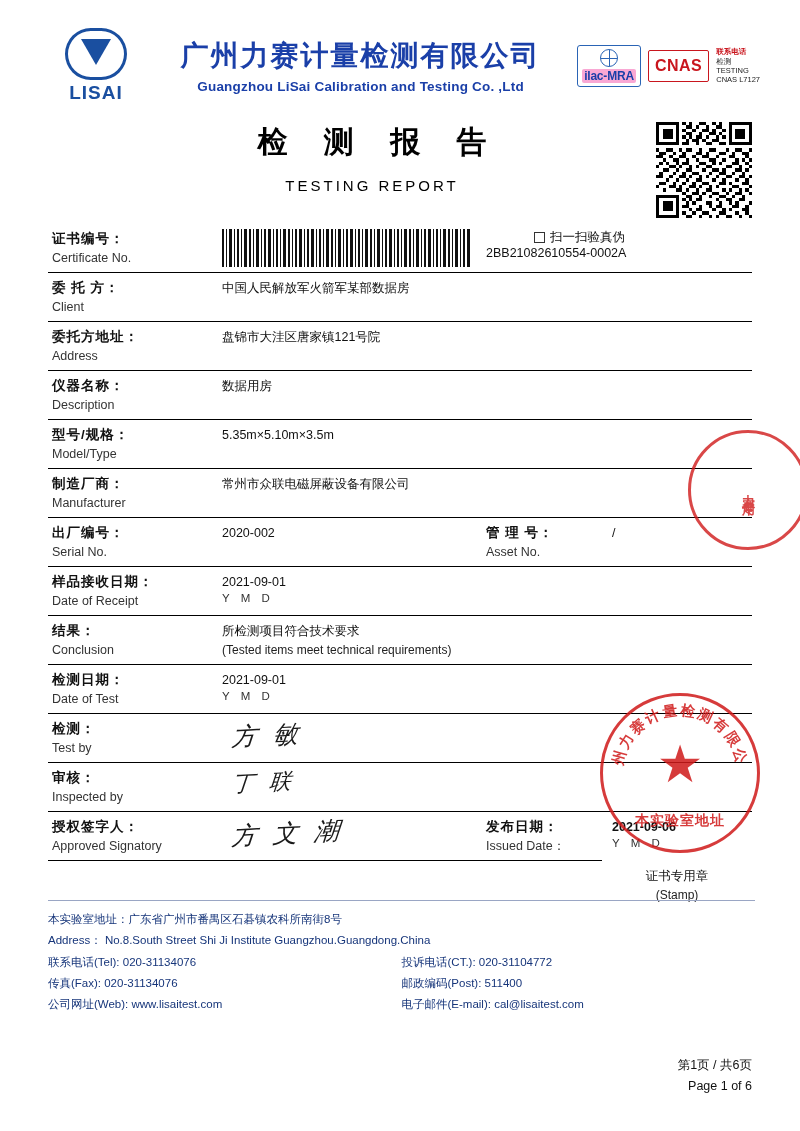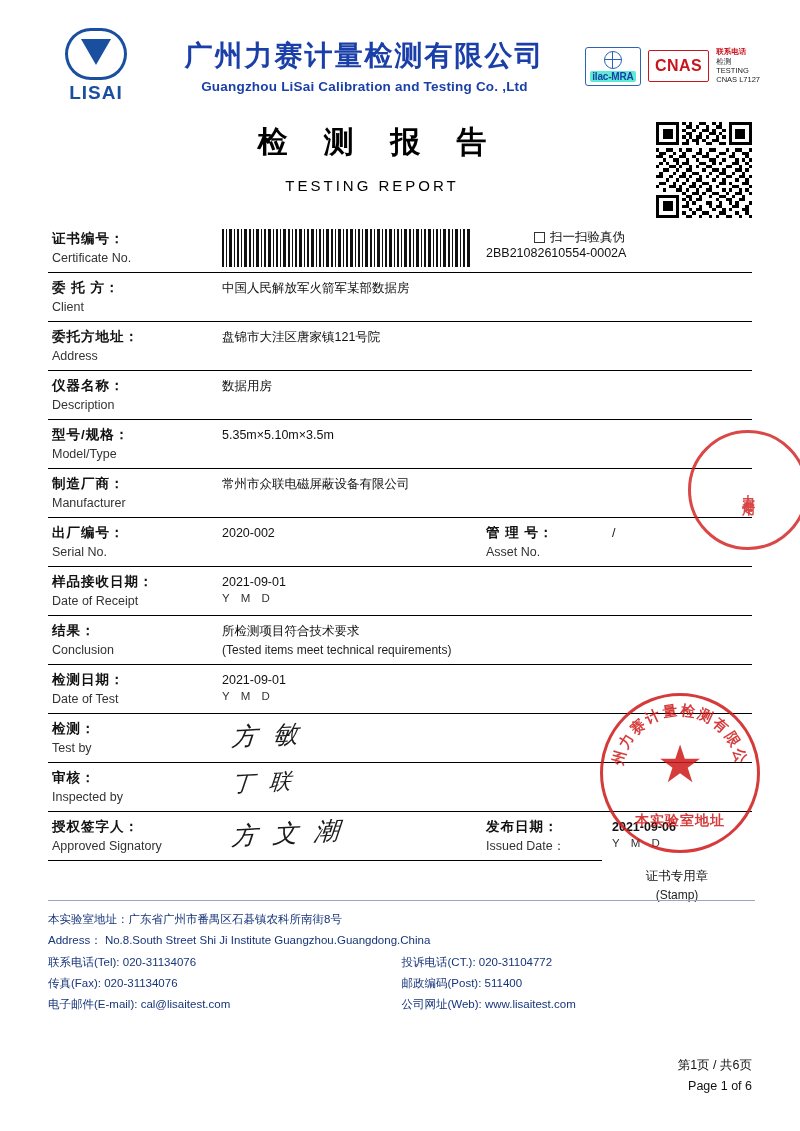--- a/index.html
+++ b/index.html
@@ -59,22 +59,22 @@
   .acc-globe {
     width: 18px; height: 18px; border-radius: 50%;
     border: 1.5px solid #2a64b5; margin: 0 auto 2px;
     position: relative;
   }
   .acc-globe:before, .acc-globe:after {
     content:""; position:absolute; background:#2a64b5;
   }
   .acc-globe:before { left:0; right:0; top:7.5px; height:1px; }
   .acc-globe:after { top:0; bottom:0; left:7.5px; width:1px; }
-  .acc-ilac { font-size: 10px; font-weight: bold; color:#1a3fa8;
-    background:#5eead4; border-radius:2px; padding:0 2px; letter-spacing:-.2px;}
+  .acc-ilac { font-size: 12px; font-weight: bold; color:#1a3fa8;
+    background:#f9a8d4; border-radius:2px; padding:0 2px; letter-spacing:-.2px;}
   .cnas-box {
     border: 1px solid #c9161e; border-radius: 2px; padding: 6px 6px;
     font-size: 16px; font-weight: bold; color:#c9161e; letter-spacing:.5px;
   }
   .cnas-text { font-size: 7.5px; line-height: 1.25; color:#222; text-align:left; }
   .cnas-text b { color:#c9161e; }
 
   
   .report-title-row {
     display: flex; align-items: flex-start;
@@ -698,21 +698,21 @@
   <div>Address： No.8.South Street Shi Ji Institute Guangzhou.Guangdong.China</div>
   <div class="two-col">
     <div>联系电话(Tel): 020-31134076</div>
     <div>投诉电话(CT.): 020-31104772</div>
   </div>
   <div class="two-col">
     <div>传真(Fax): 020-31134076</div>
     <div>邮政编码(Post): 511400</div>
   </div>
   <div class="two-col">
+    <div>公司网址(Web): www.lisaitest.com</div>
     <div>电子邮件(E-mail): cal@lisaitest.com</div>
-    <div>公司网址(Web): www.lisaitest.com</div>
   </div>
 </div>
 
 <div class="page-no">
   <div>第1页 / 共6页</div>
   <div>Page 1 of 6</div>
 </div>
 
 </body></html>

